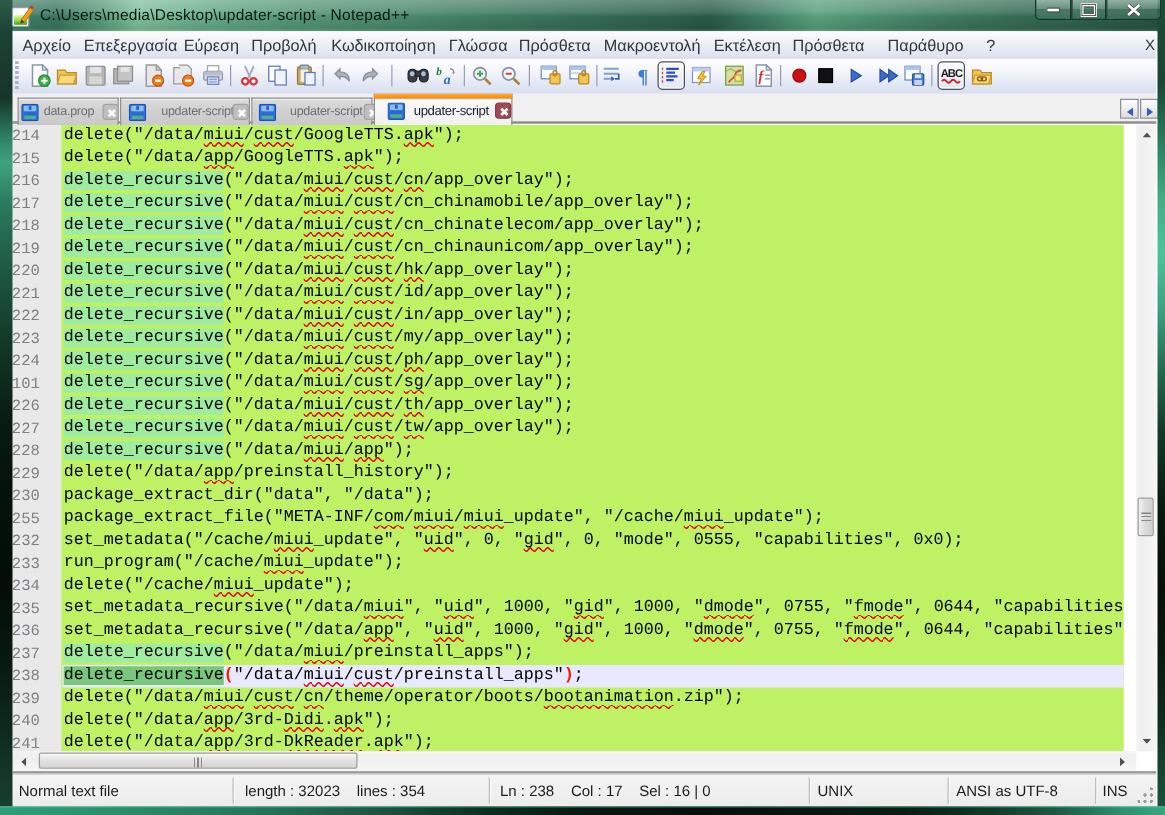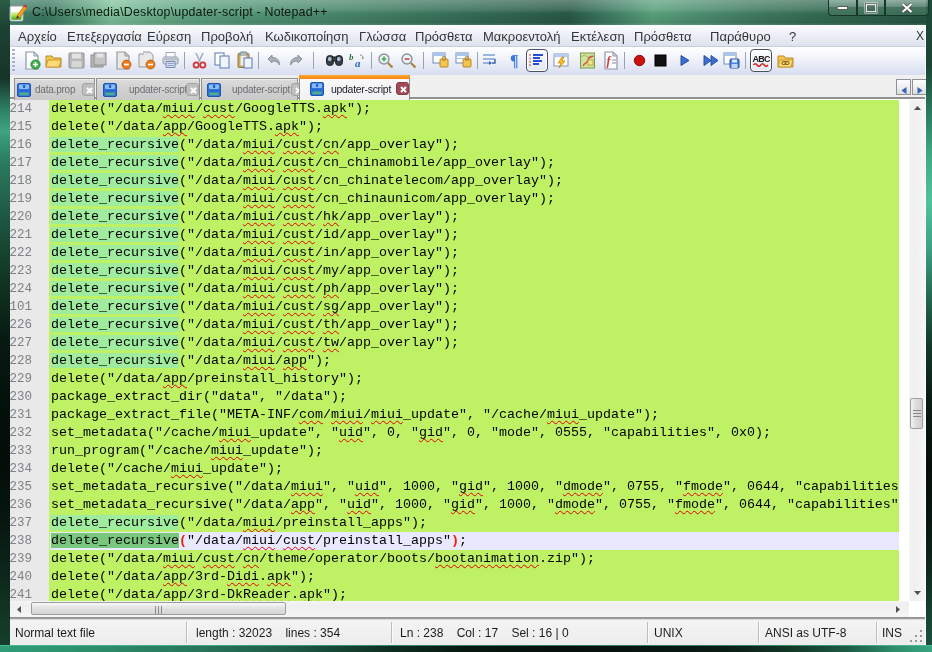--- a/index.html
+++ b/index.html
@@ -393,21 +393,21 @@
 <div class="gn" style="top:126px">221</div>
 <div class="gn" style="top:144px">222</div>
 <div class="gn" style="top:162px">223</div>
 <div class="gn" style="top:180px">224</div>
 <div class="gn" style="top:198px">101</div>
 <div class="gn" style="top:216px">226</div>
 <div class="gn" style="top:234px">227</div>
 <div class="gn" style="top:252px">228</div>
 <div class="gn" style="top:270px">229</div>
 <div class="gn" style="top:288px">230</div>
-<div class="gn" style="top:306px">231</div>
+<div class="gn" style="top:306px">255</div>
 <div class="gn" style="top:324px">232</div>
 <div class="gn" style="top:342px">233</div>
 <div class="gn" style="top:360px">234</div>
 <div class="gn" style="top:378px">235</div>
 <div class="gn" style="top:396px">236</div>
 <div class="gn" style="top:414px">237</div>
 <div class="gn" style="top:432px">238</div>
 <div class="gn" style="top:450px">239</div>
 <div class="gn" style="top:468px">240</div>
 <div class="gn" style="top:486px">241</div>

